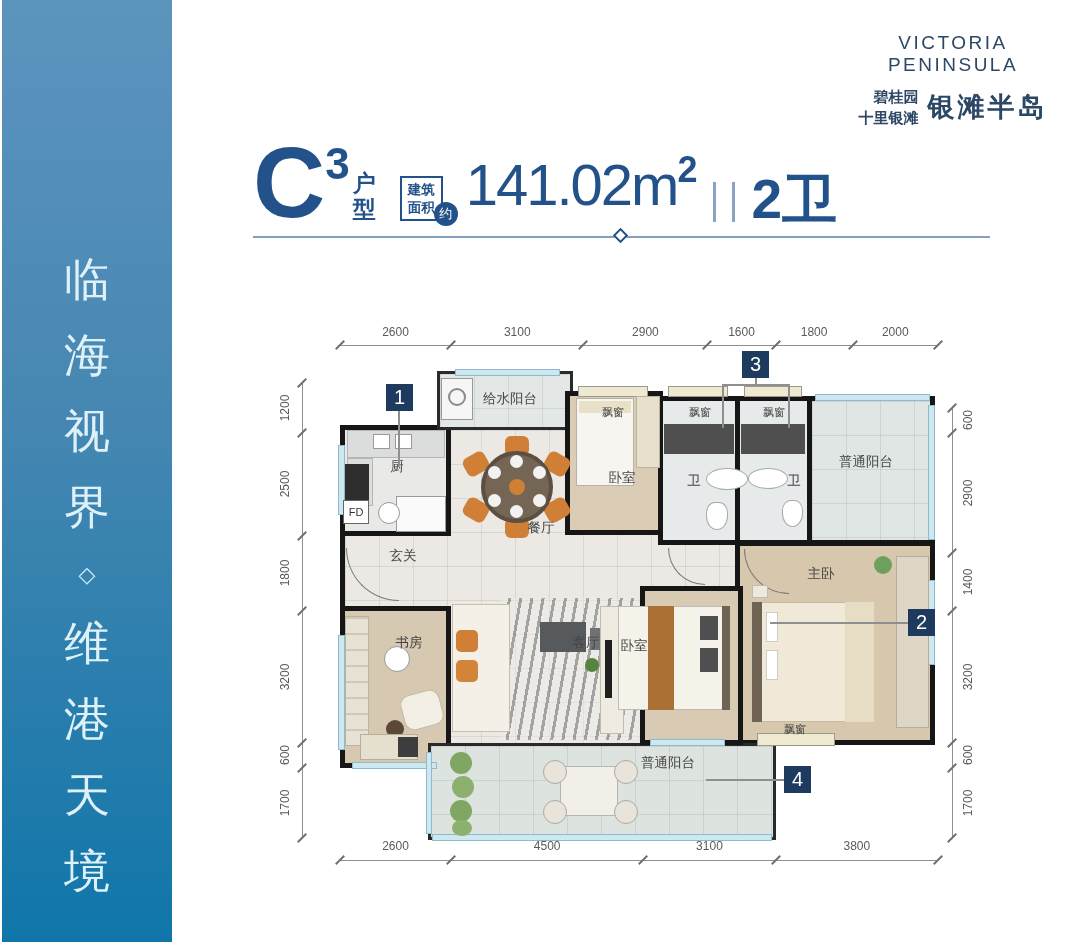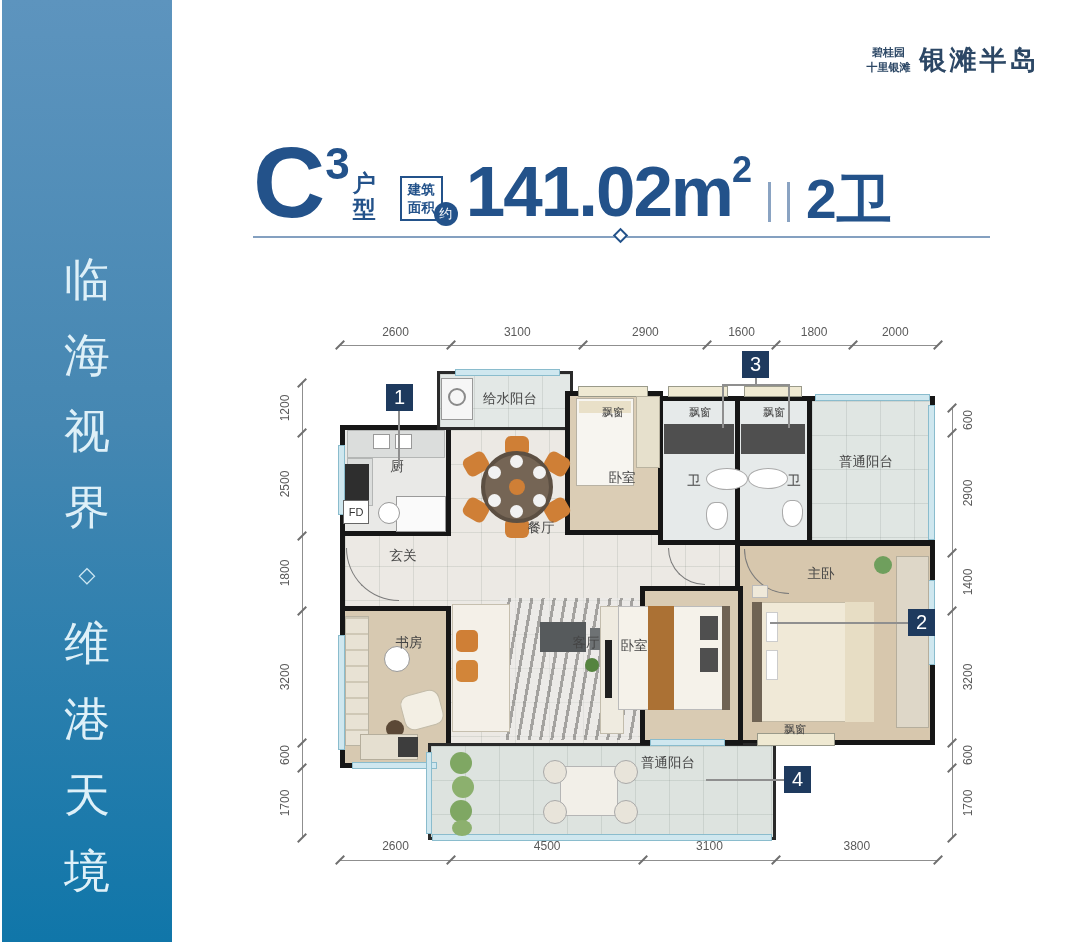--- a/index.html
+++ b/index.html
@@ -12,34 +12,34 @@
           background:linear-gradient(180deg,#5d94be 0%,#4587b2 45%,#1076a9 100%);
           display:flex;flex-direction:column;align-items:center;gap:30px;
           padding-top:256px;}
   .banner-char{color:#def0f8;font-size:46px;line-height:1;}
   .banner-diamond{color:#cfe9f4;font-size:22px;line-height:1;margin:4px 0;}
 
   
   .logo{left:840px;top:32px;width:226px;text-align:center;color:#2c4765;}
   .logo-en{font-size:19px;letter-spacing:2.5px;font-weight:500;}
   .logo-row{display:flex;justify-content:center;align-items:center;gap:9px;margin-top:10px;}
-  .logo-sub{font-size:11px;line-height:1.4;font-weight:700;}
+  .logo-sub{font-size:15px;line-height:1.4;text-align:right;font-weight:700;}
   .logo-cn{font-size:27px;font-weight:700;letter-spacing:3px;}
 
   
   .title{left:253px;top:140px;display:flex;align-items:flex-start;color:#23528a;white-space:nowrap;}
   .t-c{font-size:100px;font-weight:700;line-height:.85;}
   .t-sup3{font-size:44px;font-weight:700;line-height:1;margin-top:2px;}
   .t-huxing{display:flex;flex-direction:column;font-size:23px;font-weight:700;line-height:1.15;margin:30px 0 0 3px;}
   .t-areabox-wrap{display:flex;align-items:flex-start;margin:36px 0 4px 24px;}
   .t-areabox{border:2px solid #23528a;padding:3px 6px;font-size:13.5px;font-weight:700;line-height:1.3;
              display:flex;flex-direction:column;}
   .t-approx{width:24px;height:24px;border-radius:50%;background:#23528a;color:#fff;font-size:13px;
             display:flex;align-items:center;justify-content:center;margin:26px 0 0 -9px;}
-  .t-area{font-size:71px;font-weight:700;letter-spacing:-2px;line-height:1;margin:16px 0 1px 8px;}
+  .t-area{font-size:58px;font-weight:400;letter-spacing:-2px;line-height:1;margin:16px 0 1px 8px;}
   .t-sup2{font-size:36px;font-weight:700;line-height:1;margin-top:12px;}
   .t-spec{font-size:55px;font-weight:700;line-height:1;margin:32px 0 0 16px;}
   .t-bar{width:3px;height:40px;background:#8aa3c2;margin:42px 0 0 16px;}
   .t-rule{left:253px;top:236px;width:737px;height:2px;background:#84a0c0;}
   .t-diamond{left:615px;top:230px;width:11px;height:11px;background:#fff;border:2px solid #23528a;transform:rotate(45deg);}
 
   
   .room{position:absolute;box-sizing:border-box;border:5px solid #161616;}
   .thinroom{position:absolute;box-sizing:border-box;border:3px solid #2a2a2a;}
   .tiles{background-image:linear-gradient(rgba(110,120,115,.16) 1px,transparent 1px),
@@ -75,20 +75,21 @@
       <span class="banner-char">视</span>
       <span class="banner-char">界</span>
       <span class="banner-diamond">◇</span>
       <span class="banner-char">维</span>
       <span class="banner-char">港</span>
       <span class="banner-char">天</span>
       <span class="banner-char">境</span>
     </div>
 
   <div class="abs logo">
+    <div class="logo-en">VICTORIA PENINSULA</div>
     <div class="logo-row">
       <div class="logo-sub">
         <div>碧桂园</div>
         <div>十里银滩</div>
       </div>
       <div class="logo-cn">银滩半岛</div>
     </div>
   </div>
 
   <div class="abs title">

